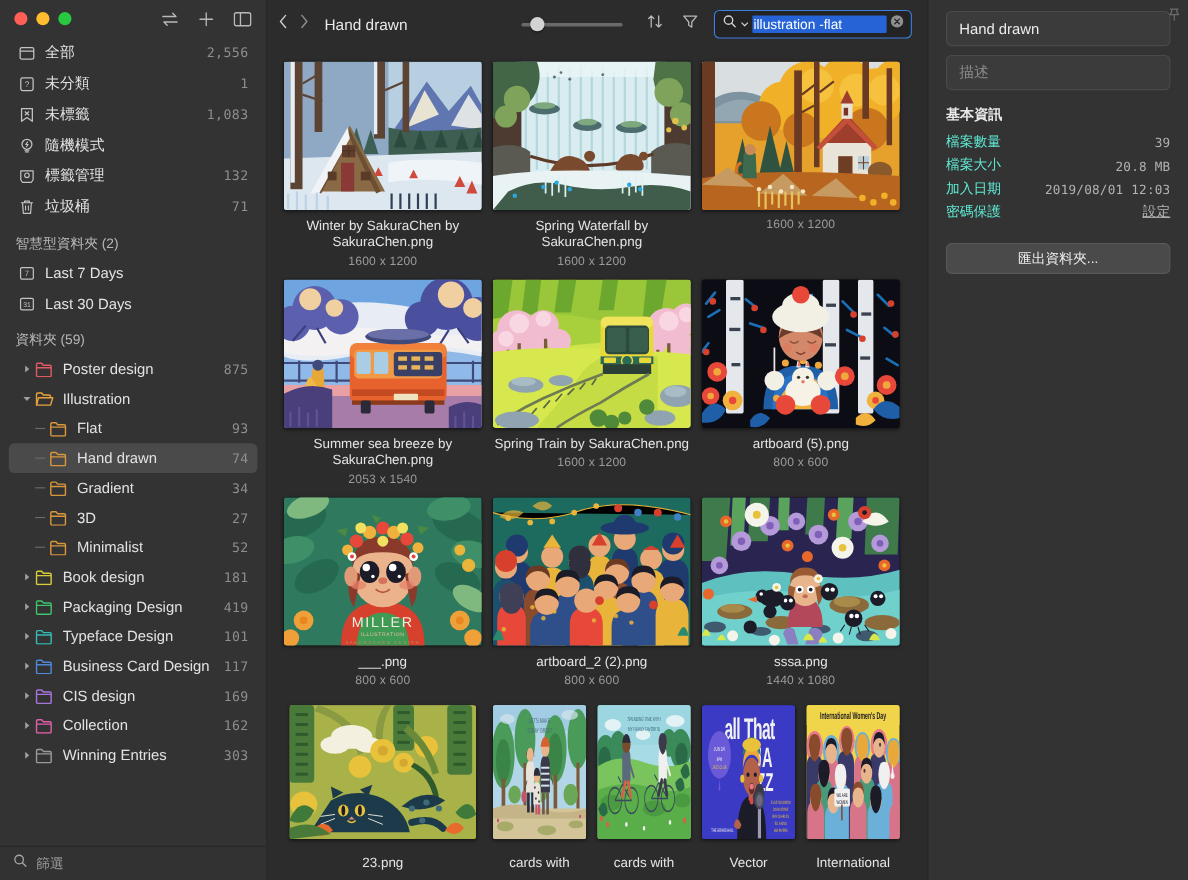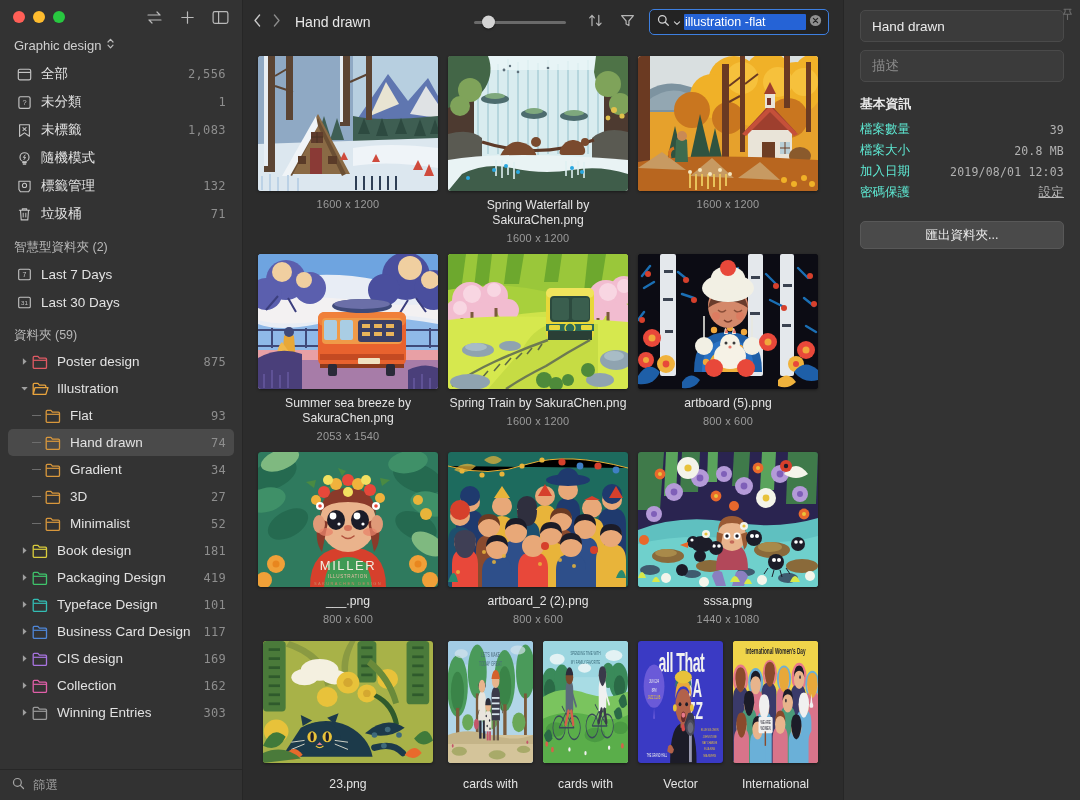--- a/index.html
+++ b/index.html
@@ -247,31 +247,20 @@
         </span>
         <span>
           <svg width="17" height="15" viewBox="0 0 17 15">
               <rect x="1.1" y="1.6" width="14.8" height="11.8" rx="1.8" stroke="#b9b9b9" stroke-width="1.2" fill="none"></rect>
               <path d="M6.6 1.6v11.8" stroke="#b9b9b9" stroke-width="1.2"></path>
             </svg>
         </span>
       </div>
     </div>
 
-    <div class="lib-row">
-      <span>Graphic design</span>
-      <span>
-        <svg width="9" height="13" viewBox="0 0 9 13">
-            <g stroke="#bdbdbd" stroke-width="1.2" fill="none" stroke-linecap="round" stroke-linejoin="round">
-              <path d="M2 5L4.5 2.3 7 5"></path>
-              <path d="M2 8.2l2.5 2.7L7 8.2"></path>
-            </g>
-          </svg>
-      </span>
-    </div>
 
     <div class="nav-list">
 
       <div class="nav-item">
         <span class="ni-icon">
           <svg width="15" height="15" viewBox="0 0 15 15">
               <rect x="1.3" y="2.2" width="12.4" height="10.6" rx="1.6" stroke="#c4c4c4" stroke-width="1.15" fill="none"></rect>
               <path d="M1.3 5.4h12.4" stroke="#c4c4c4" stroke-width="1.15"></path>
             </svg>
         </span>
@@ -683,20 +672,21 @@
                   </g>
     <g stroke="#2f3f55" stroke-width="2">
                     <path d="M98 120v14M106 120v14M114 120v14M122 120v14M130 120v14M138 120v14"></path>
                   </g>
     <g stroke="#bcd2e6" stroke-width="2">
                     <path d="M4 120 v14M12 118 v17M20 121 v14M30 119 v16M40 122 v13"></path>
                   </g>
     </svg>
               </div>
             </div>
+            <div class="cap">Winter by SakuraChen by SakuraChen.png</div>
             <div class="dims">1600 x 1200</div>
           </div>
           <div class="cell">
             <div class="thumb-box">
               <div class="thumb">
                 <svg width="180" height="135" viewBox="0 0 180 135" preserveAspectRatio="none">
     <rect width="180" height="135" fill="#c6dde2"></rect>
     <rect x="22" y="0" width="136" height="105" fill="#d9ecef"></rect>
     <g stroke="#b6d6dd" stroke-width="2">
       <path d="M30 6v92M40 4v94M50 8v90M60 3v96M70 6v92M80 4v95M90 7v92M100 4v94M110 8v90M120 5v93M130 7v92M140 4v94M150 8v88"></path>

